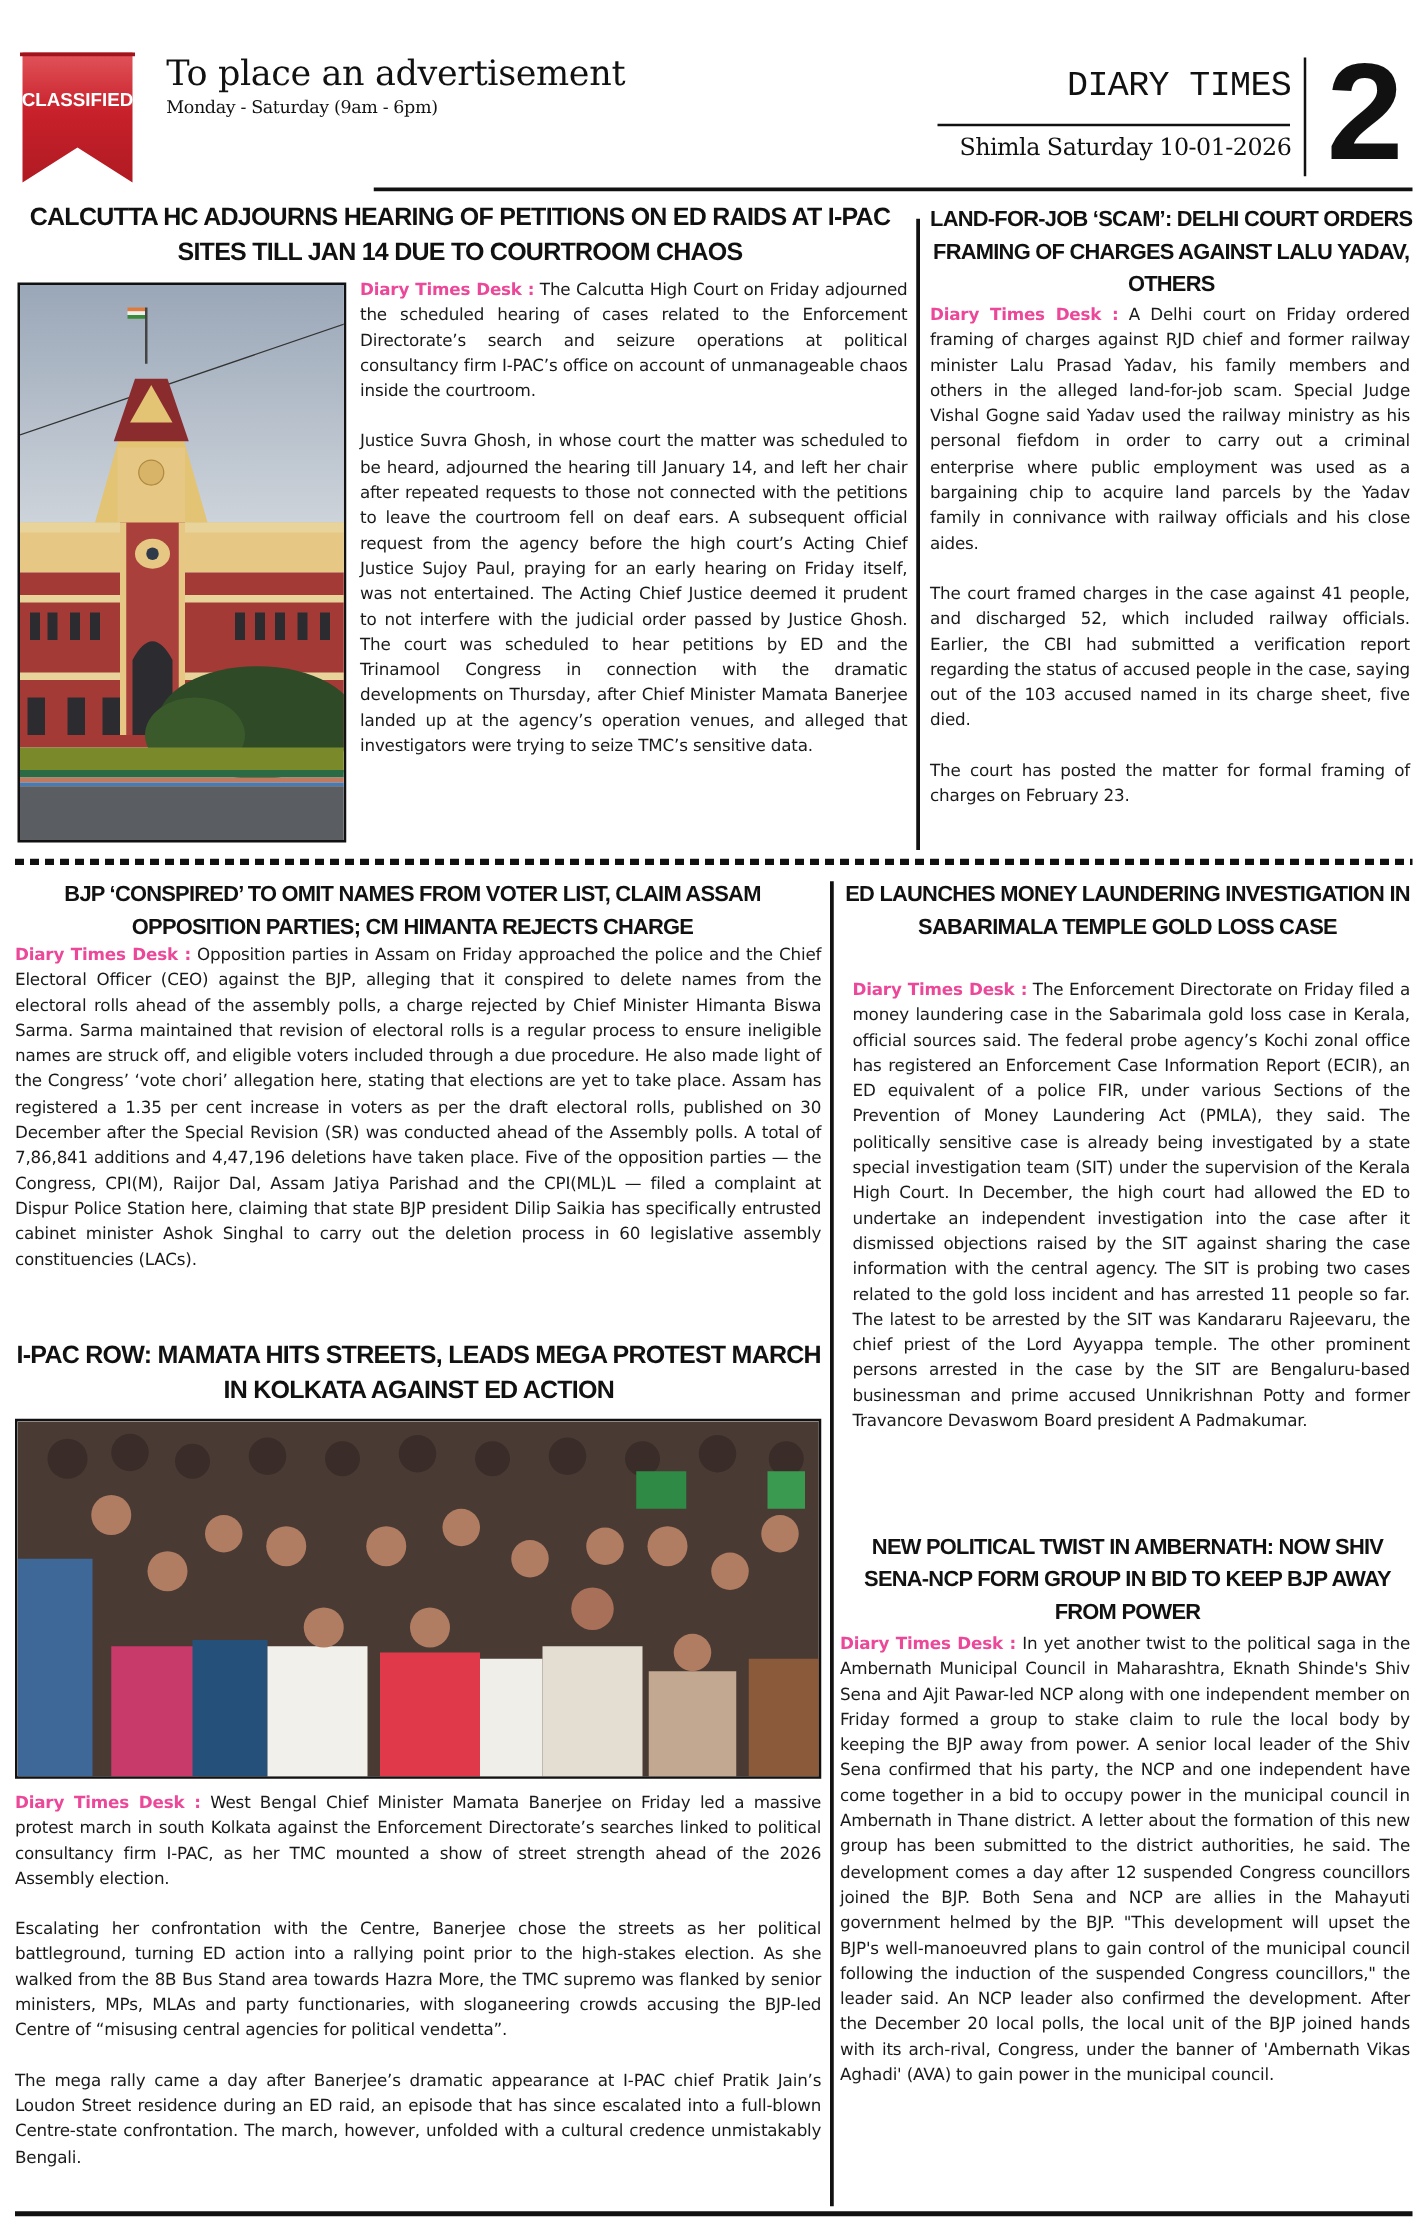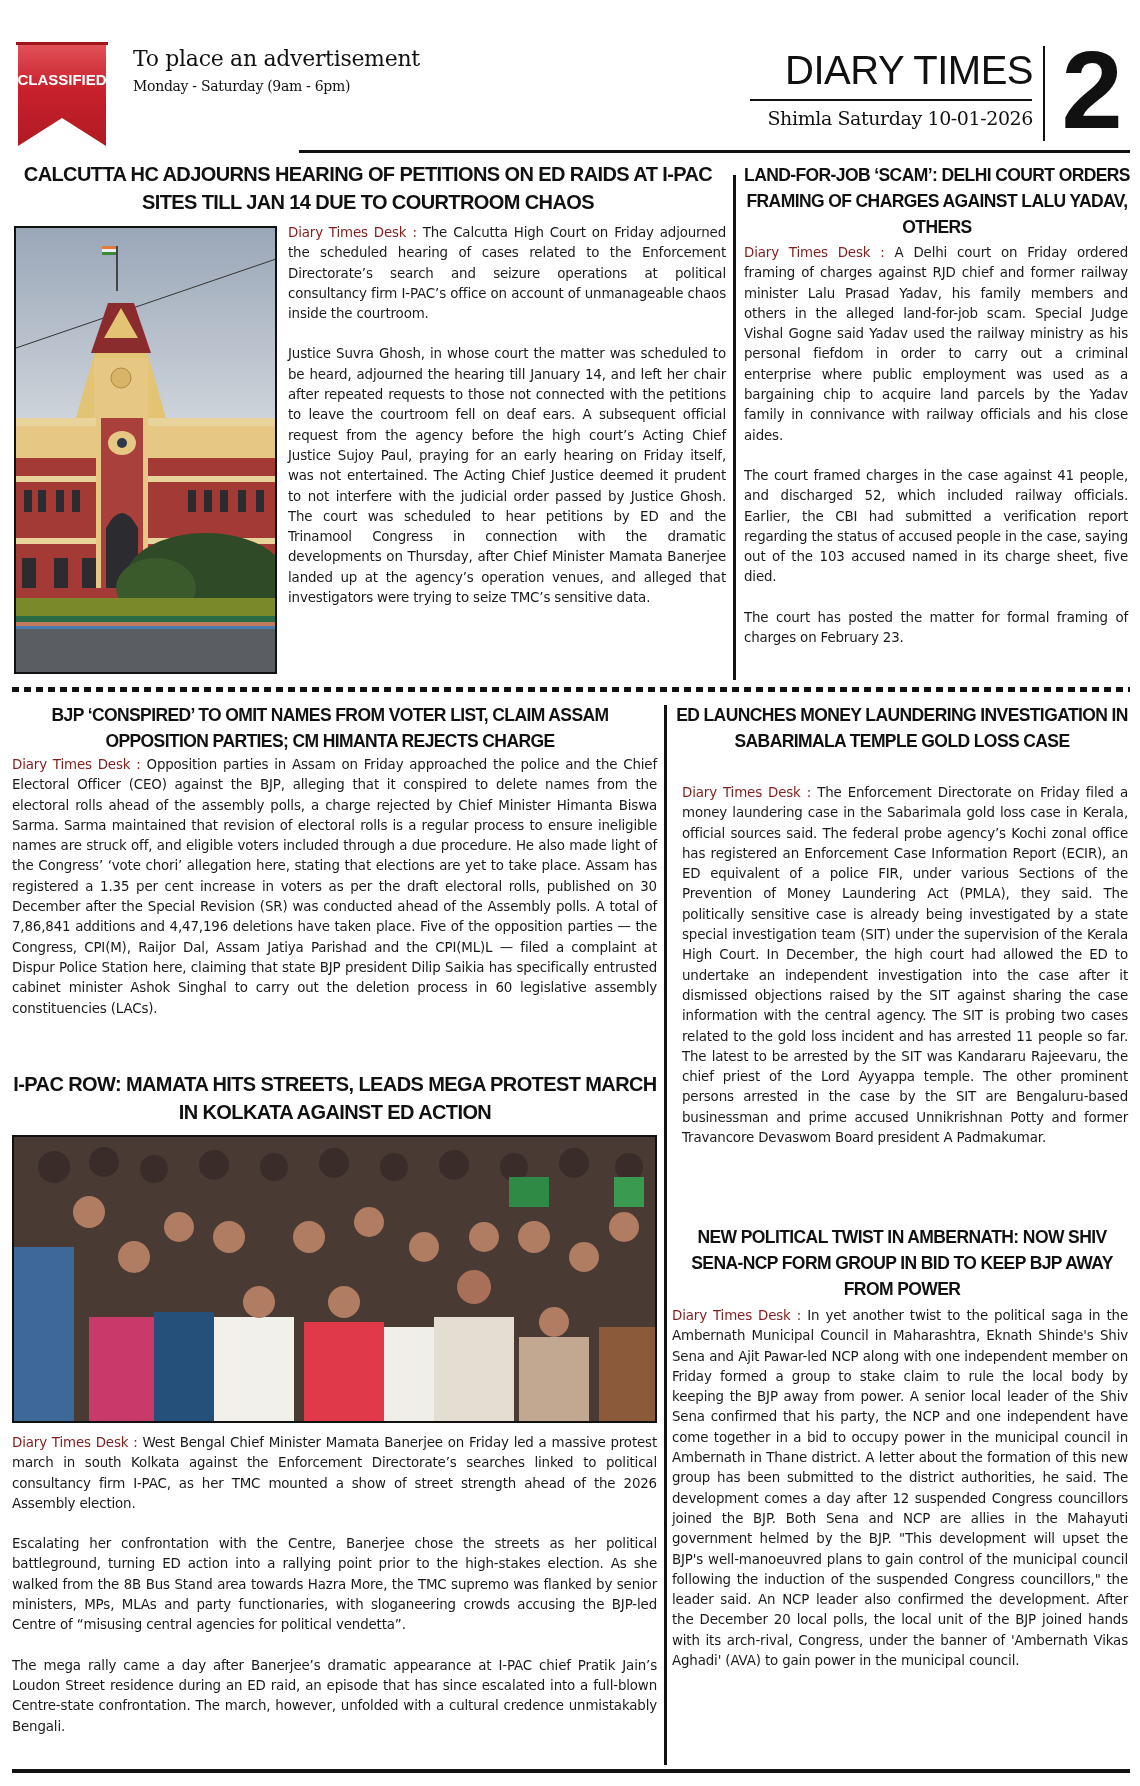--- a/index.html
+++ b/index.html
@@ -4,45 +4,45 @@
 <style>
   * { box-sizing: border-box; margin: 0; padding: 0; }
   html, body { width: 1140px; height: 1786px; background: #ffffff; overflow: hidden; }
   body { position: relative; font-family: "DejaVu Sans", sans-serif; color: #111; }
 
   .abs { position: absolute; }
 
   
   .classified-ribbon { left: 16px; top: 40px; width: 92px; height: 108px; }
   .ad-text { left: 133px; top: 44px; font-family: "DejaVu Serif", serif; color: #111; }
-  .ad-line1 { font-size: 22px; line-height: 30px; letter-spacing: -0.3px; }
+  .ad-line1 { font-size: 28px; line-height: 30px; letter-spacing: -0.3px; }
   .ad-line2 { font-size: 21px; line-height: 30px; letter-spacing: -0.3px; }
   .ad-line3 { font-size: 14px; line-height: 24px; letter-spacing: -0.3px; }
 
-  .masthead-title { right: 107px; top: 46px; font-family: Liberation Sans, sans-serif; font-size: 40px; letter-spacing: -0.5px; line-height: 48px; text-align: right; white-space: nowrap; }
+  .masthead-title { right: 107px; top: 46px; font-family: Liberation Mono, monospace; font-size: 28px; letter-spacing: -0.5px; line-height: 48px; text-align: right; white-space: nowrap; }
   .masthead-rule { left: 750px; top: 99px; width: 282px; height: 2px; background: #111; }
   .masthead-date { right: 107px; top: 107px; font-family: "DejaVu Serif", serif; font-size: 19px; letter-spacing: -0.4px; white-space: nowrap; }
   .masthead-vline { left: 1043px; top: 46px; width: 2px; height: 95px; background: #111; }
   .page-number { left: 1052px; top: 30px; width: 80px; font-family: "Liberation Sans", sans-serif; font-weight: bold; font-size: 110px; line-height: 120px; text-align: center; }
   .header-rule { left: 299px; top: 150px; width: 831px; height: 3px; background: #111; }
 
   
   .vsep { width: 3px; background: #111; }
   .dashed { height: 5px; background-image: repeating-linear-gradient(90deg, #111 0 7px, transparent 7px 12px); }
   .thick-rule { height: 4px; background: #111; }
 
   
   .headline { font-family: Liberation Sans, sans-serif; font-weight: bold; text-align: center; color: #111; letter-spacing: -0.6px; text-transform: uppercase; }
   .h-big { font-size: 20px; line-height: 28px; }
   .h-med { font-size: 17.5px; line-height: 26px; }
 
   
   .body-text { font-size: 13.4px; line-height: 20.3px; text-align: justify; color: #1a1a1a; letter-spacing: -0.15px; }
   .body-text p + p { margin-top: 20px; }
-  .desk { font-weight: normal; color: #7f1d1d; }
+  .desk { font-weight: bold; color: #ec4899; }
 
   
   .photo { border: 2px solid #111; overflow: hidden; }
 </style>
 </head>
 <body>
 
 <div class="abs classified-ribbon">
   <svg width="92" height="108" viewBox="0 0 92 108">
     <defs>

